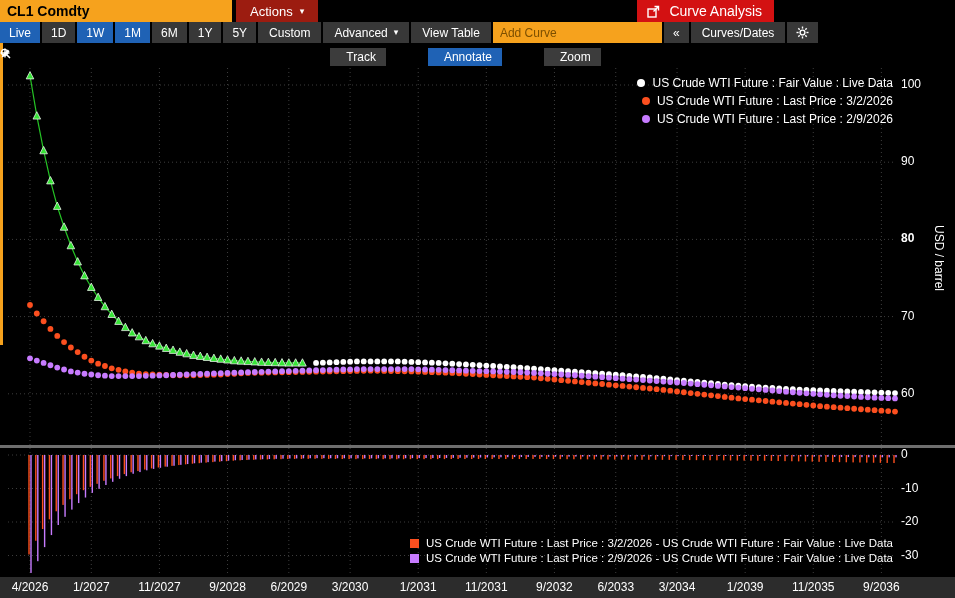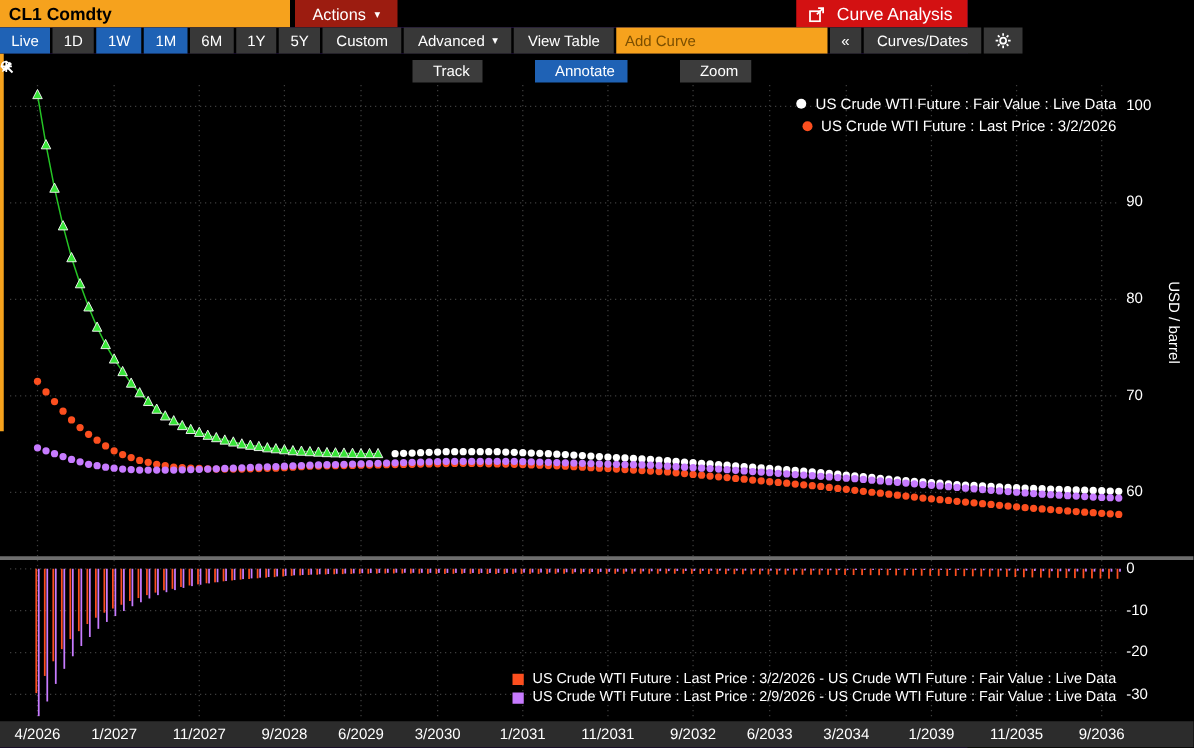--- a/index.html
+++ b/index.html
@@ -816,37 +816,41 @@
 
     <div class="legend-top" id="legend-top">
         <div class="lt-row">
           <span class="dot" style="background: rgb(255, 255, 255);"></span>
           <span>US Crude WTI Future : Fair Value : Live Data</span>
         </div>
         <div class="lt-row">
           <span class="dot" style="background: rgb(252, 79, 31);"></span>
           <span>US Crude WTI Future : Last Price : 3/2/2026</span>
         </div>
+        <div class="lt-row">
+          <span class="dot" style="background: rgb(199, 123, 255);"></span>
+          <span>US Crude WTI Future : Last Price : 2/9/2026</span>
+        </div>
       </div>
     <div class="legend-bottom" id="legend-bottom">
         <div class="lb-row">
           <span class="sq" style="background: rgb(252, 79, 31);"></span>
           <span>US Crude WTI Future : Last Price : 3/2/2026 - US Crude WTI Future : Fair Value : Live Data</span>
         </div>
         <div class="lb-row">
           <span class="sq" style="background: rgb(199, 123, 255);"></span>
           <span>US Crude WTI Future : Last Price : 2/9/2026 - US Crude WTI Future : Fair Value : Live Data</span>
         </div>
       </div>
 
     <div class="x-strip"></div>
     <div class="axis-labels" id="axis-labels">
         <div class="y-lab" style="top: 34px;">100</div>
         <div class="y-lab" style="top: 111.2px;">90</div>
-        <div class="y-lab" style="top: 188.4px;">80</div>
+        <div class="y-lab" style="top: 188.4px; font-weight: bold;">80</div>
         <div class="y-lab" style="top: 265.6px;">70</div>
         <div class="y-lab" style="top: 342.8px;">60</div>
         <div class="y-lab" style="top: 404px;">0</div>
         <div class="y-lab" style="top: 437.5px;">-10</div>
         <div class="y-lab" style="top: 471px;">-20</div>
         <div class="y-lab" style="top: 504.5px;">-30</div>
         <div class="x-lab" style="left: 4px;">4/2026</div>
         <div class="x-lab" style="left: 65.2992px;">1/2027</div>
         <div class="x-lab" style="left: 133.409px;">11/2027</div>
         <div class="x-lab" style="left: 201.52px;">9/2028</div>

